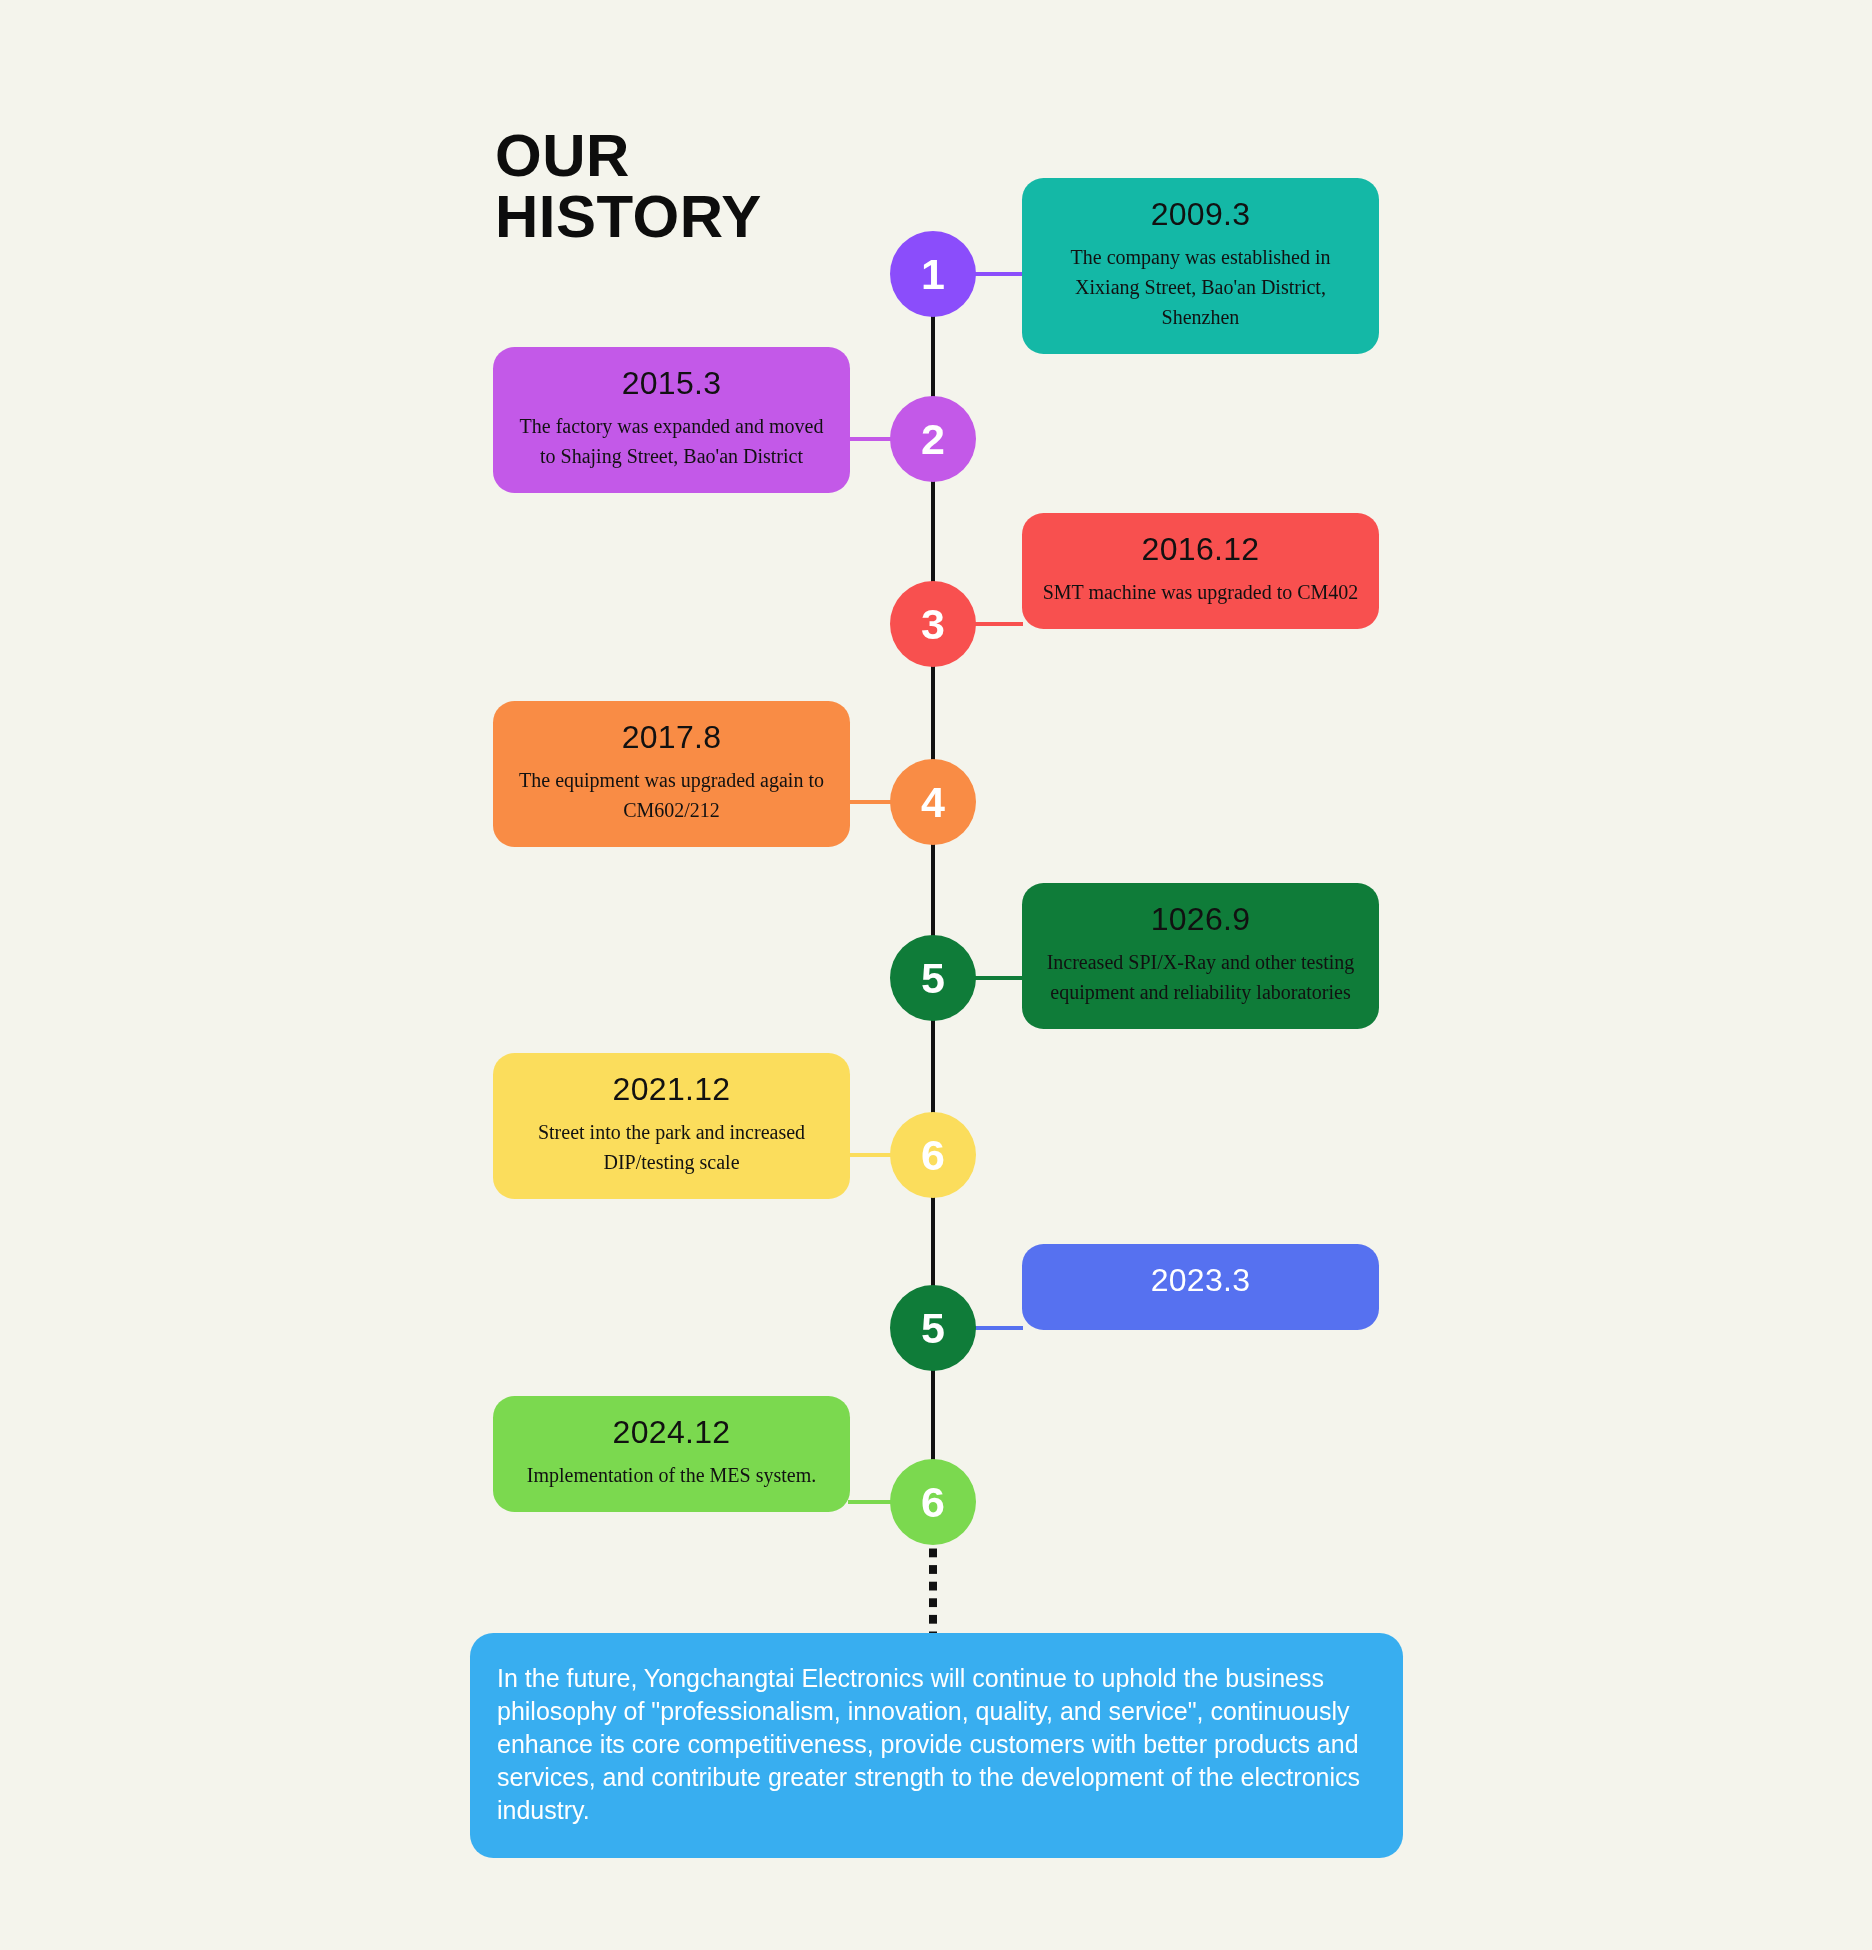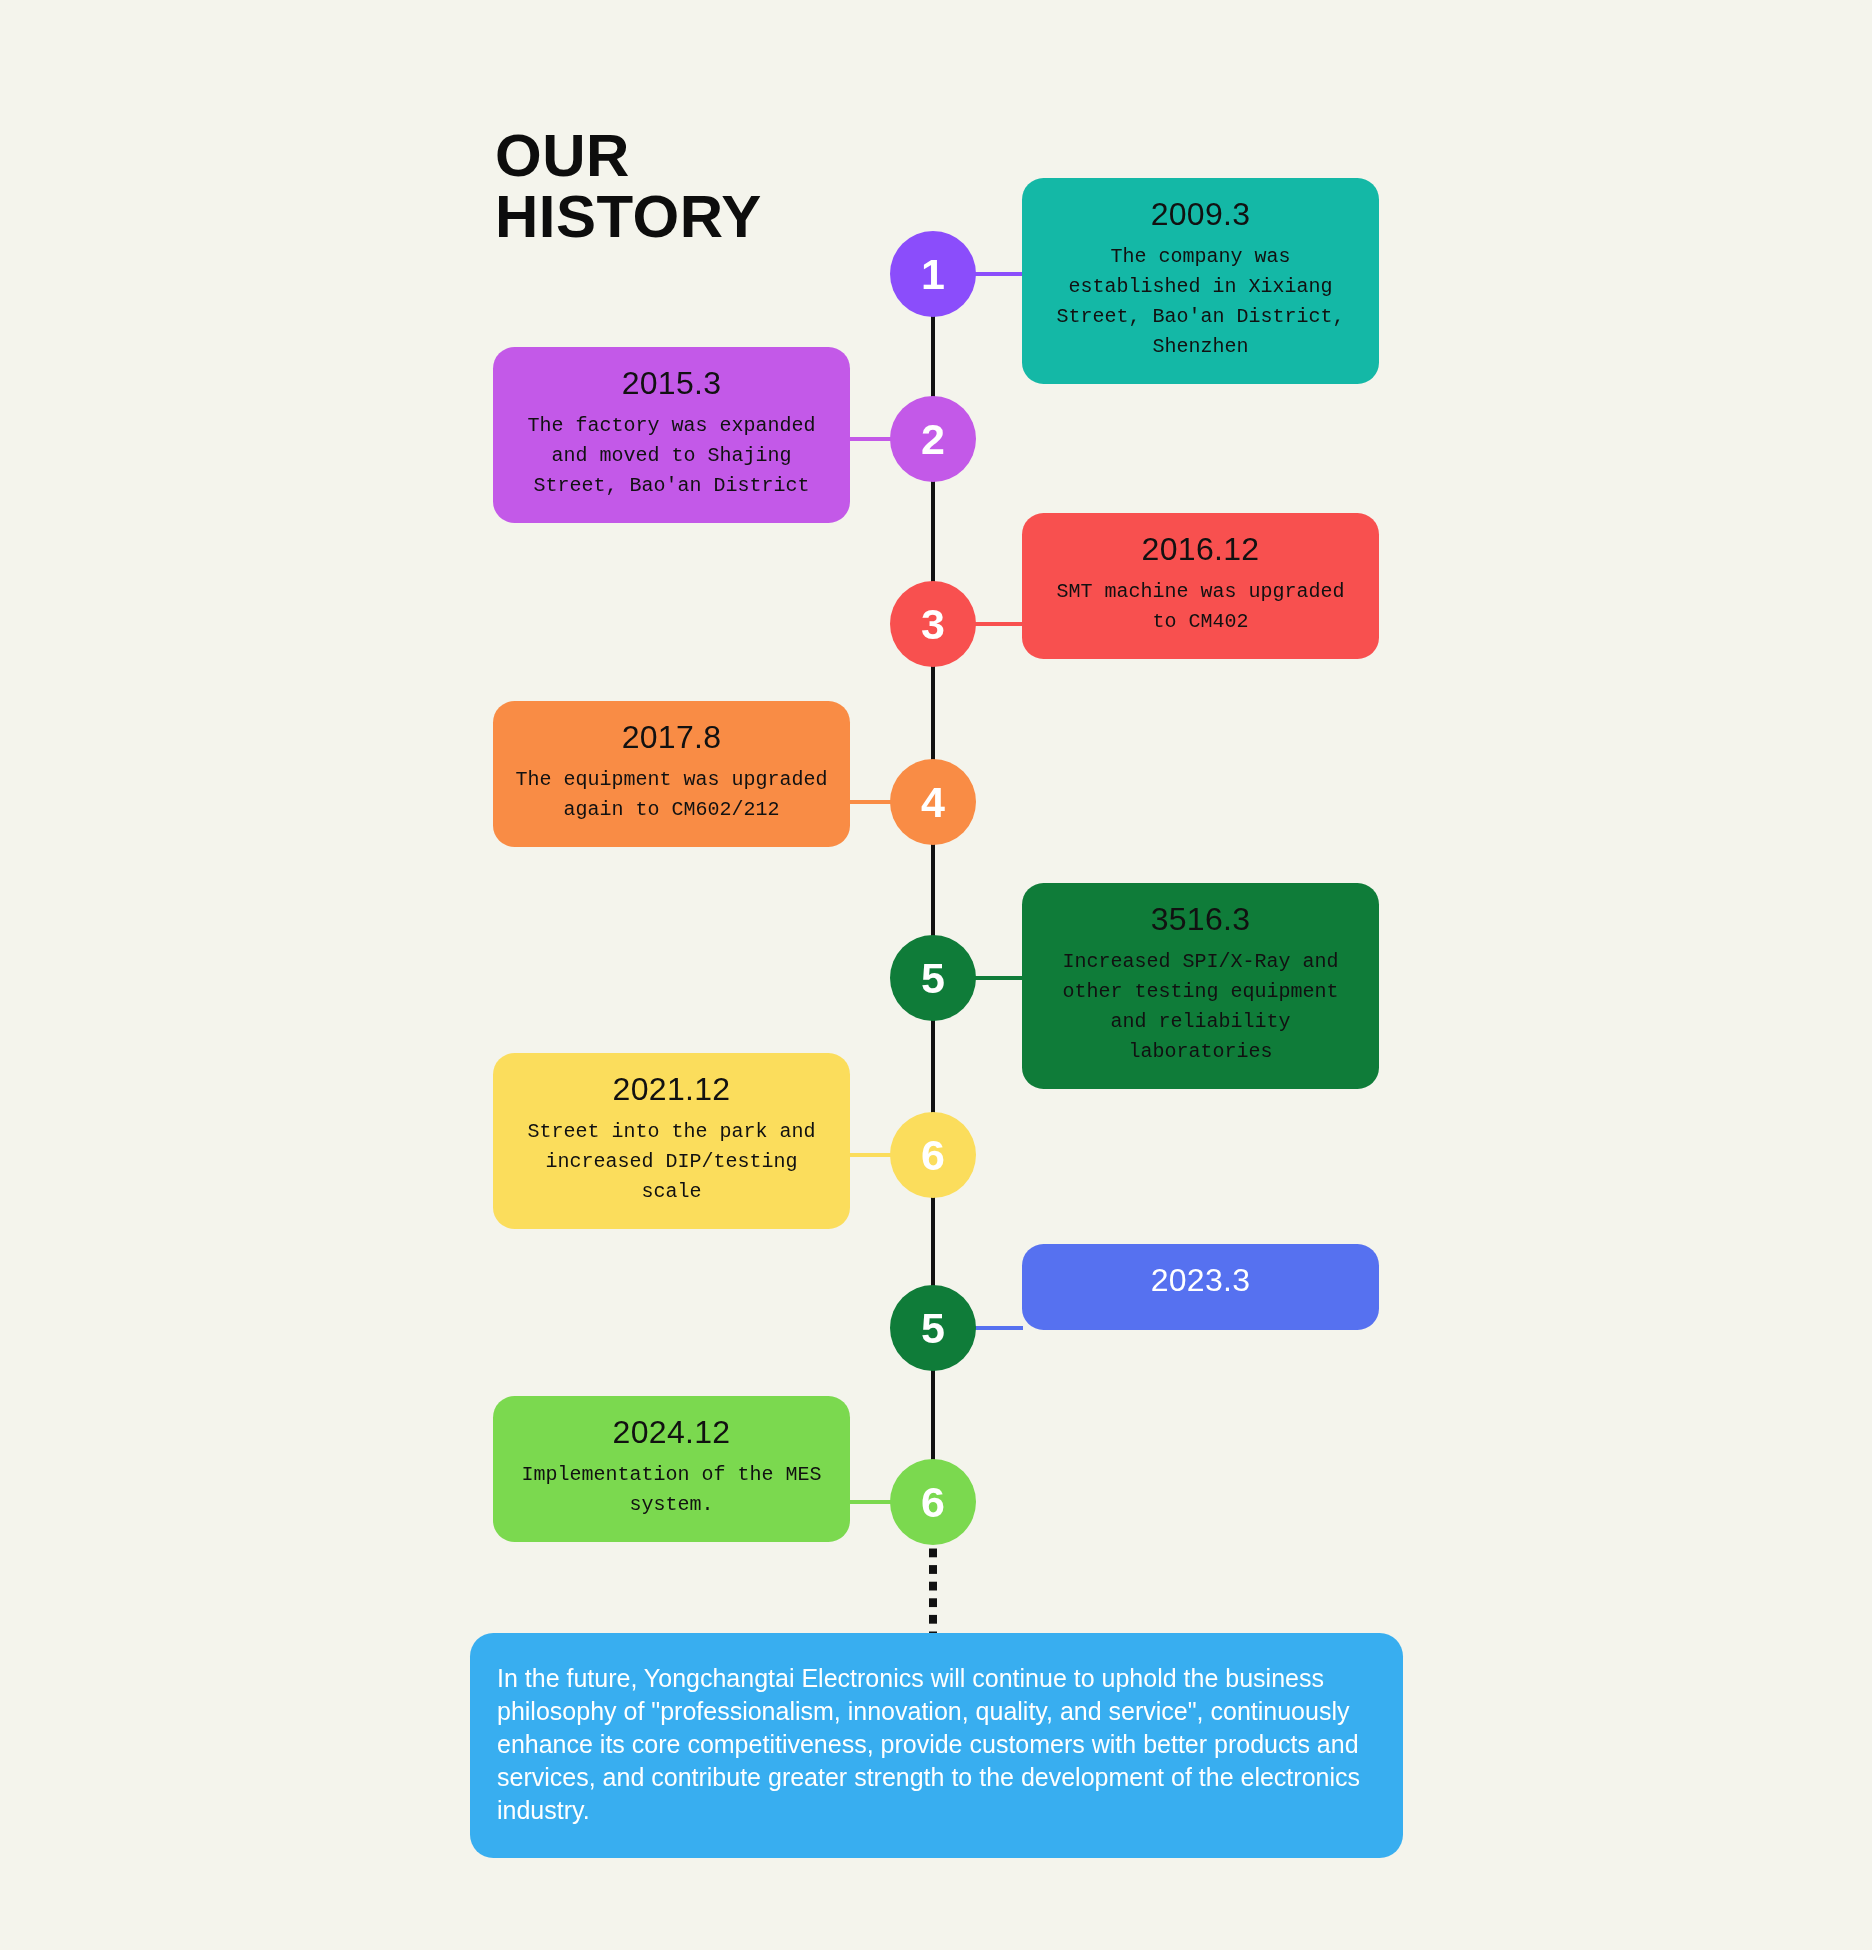--- a/index.html
+++ b/index.html
@@ -107,21 +107,21 @@
     font-weight: 400;
     letter-spacing: 0.3px;
     margin: 0 0 9.8px 0;
     line-height: 1.15;
     font-family: "Liberation Sans", sans-serif;
   }
   .card-desc {
     font-size: 20px;
     line-height: 1.5;
     margin: 0;
-    font-family: Liberation Mono, monospace;
+    font-family: Liberation Serif, serif;
   }
 
   
   .footer {
     position: absolute;
     left: 470px;
     top: 1633px;
     width: 933px;
     box-sizing: border-box;
     border-radius: 23.4px;
@@ -185,21 +185,21 @@
         <div class="card-date">2017.8</div>
         <p class="card-desc">The equipment was upgraded again to CM602/212</p>
       </div>
       <div class="node" style="top: 978px;">
         <div class="connector right" style="background: rgb(15, 124, 57);"></div>
         <div class="circle" style="background: rgb(15, 124, 57);">
           <span>5</span>
         </div>
       </div>
       <div class="card right" style="top: 883px; background: rgb(15, 124, 57); color: rgb(17, 17, 17);">
-        <div class="card-date">3516.3</div>
+        <div class="card-date">1026.9</div>
         <p class="card-desc">Increased SPI/X-Ray and other testing equipment and reliability laboratories</p>
       </div>
       <div class="node" style="top: 1155px;">
         <div class="connector left" style="background: rgb(251, 221, 92); left: 848px;"></div>
         <div class="circle" style="background: rgb(251, 221, 92);">
           <span>6</span>
         </div>
       </div>
       <div class="card left" style="top: 1053px; background: rgb(251, 221, 92); color: rgb(17, 17, 17);">
         <div class="card-date">2021.12</div>

